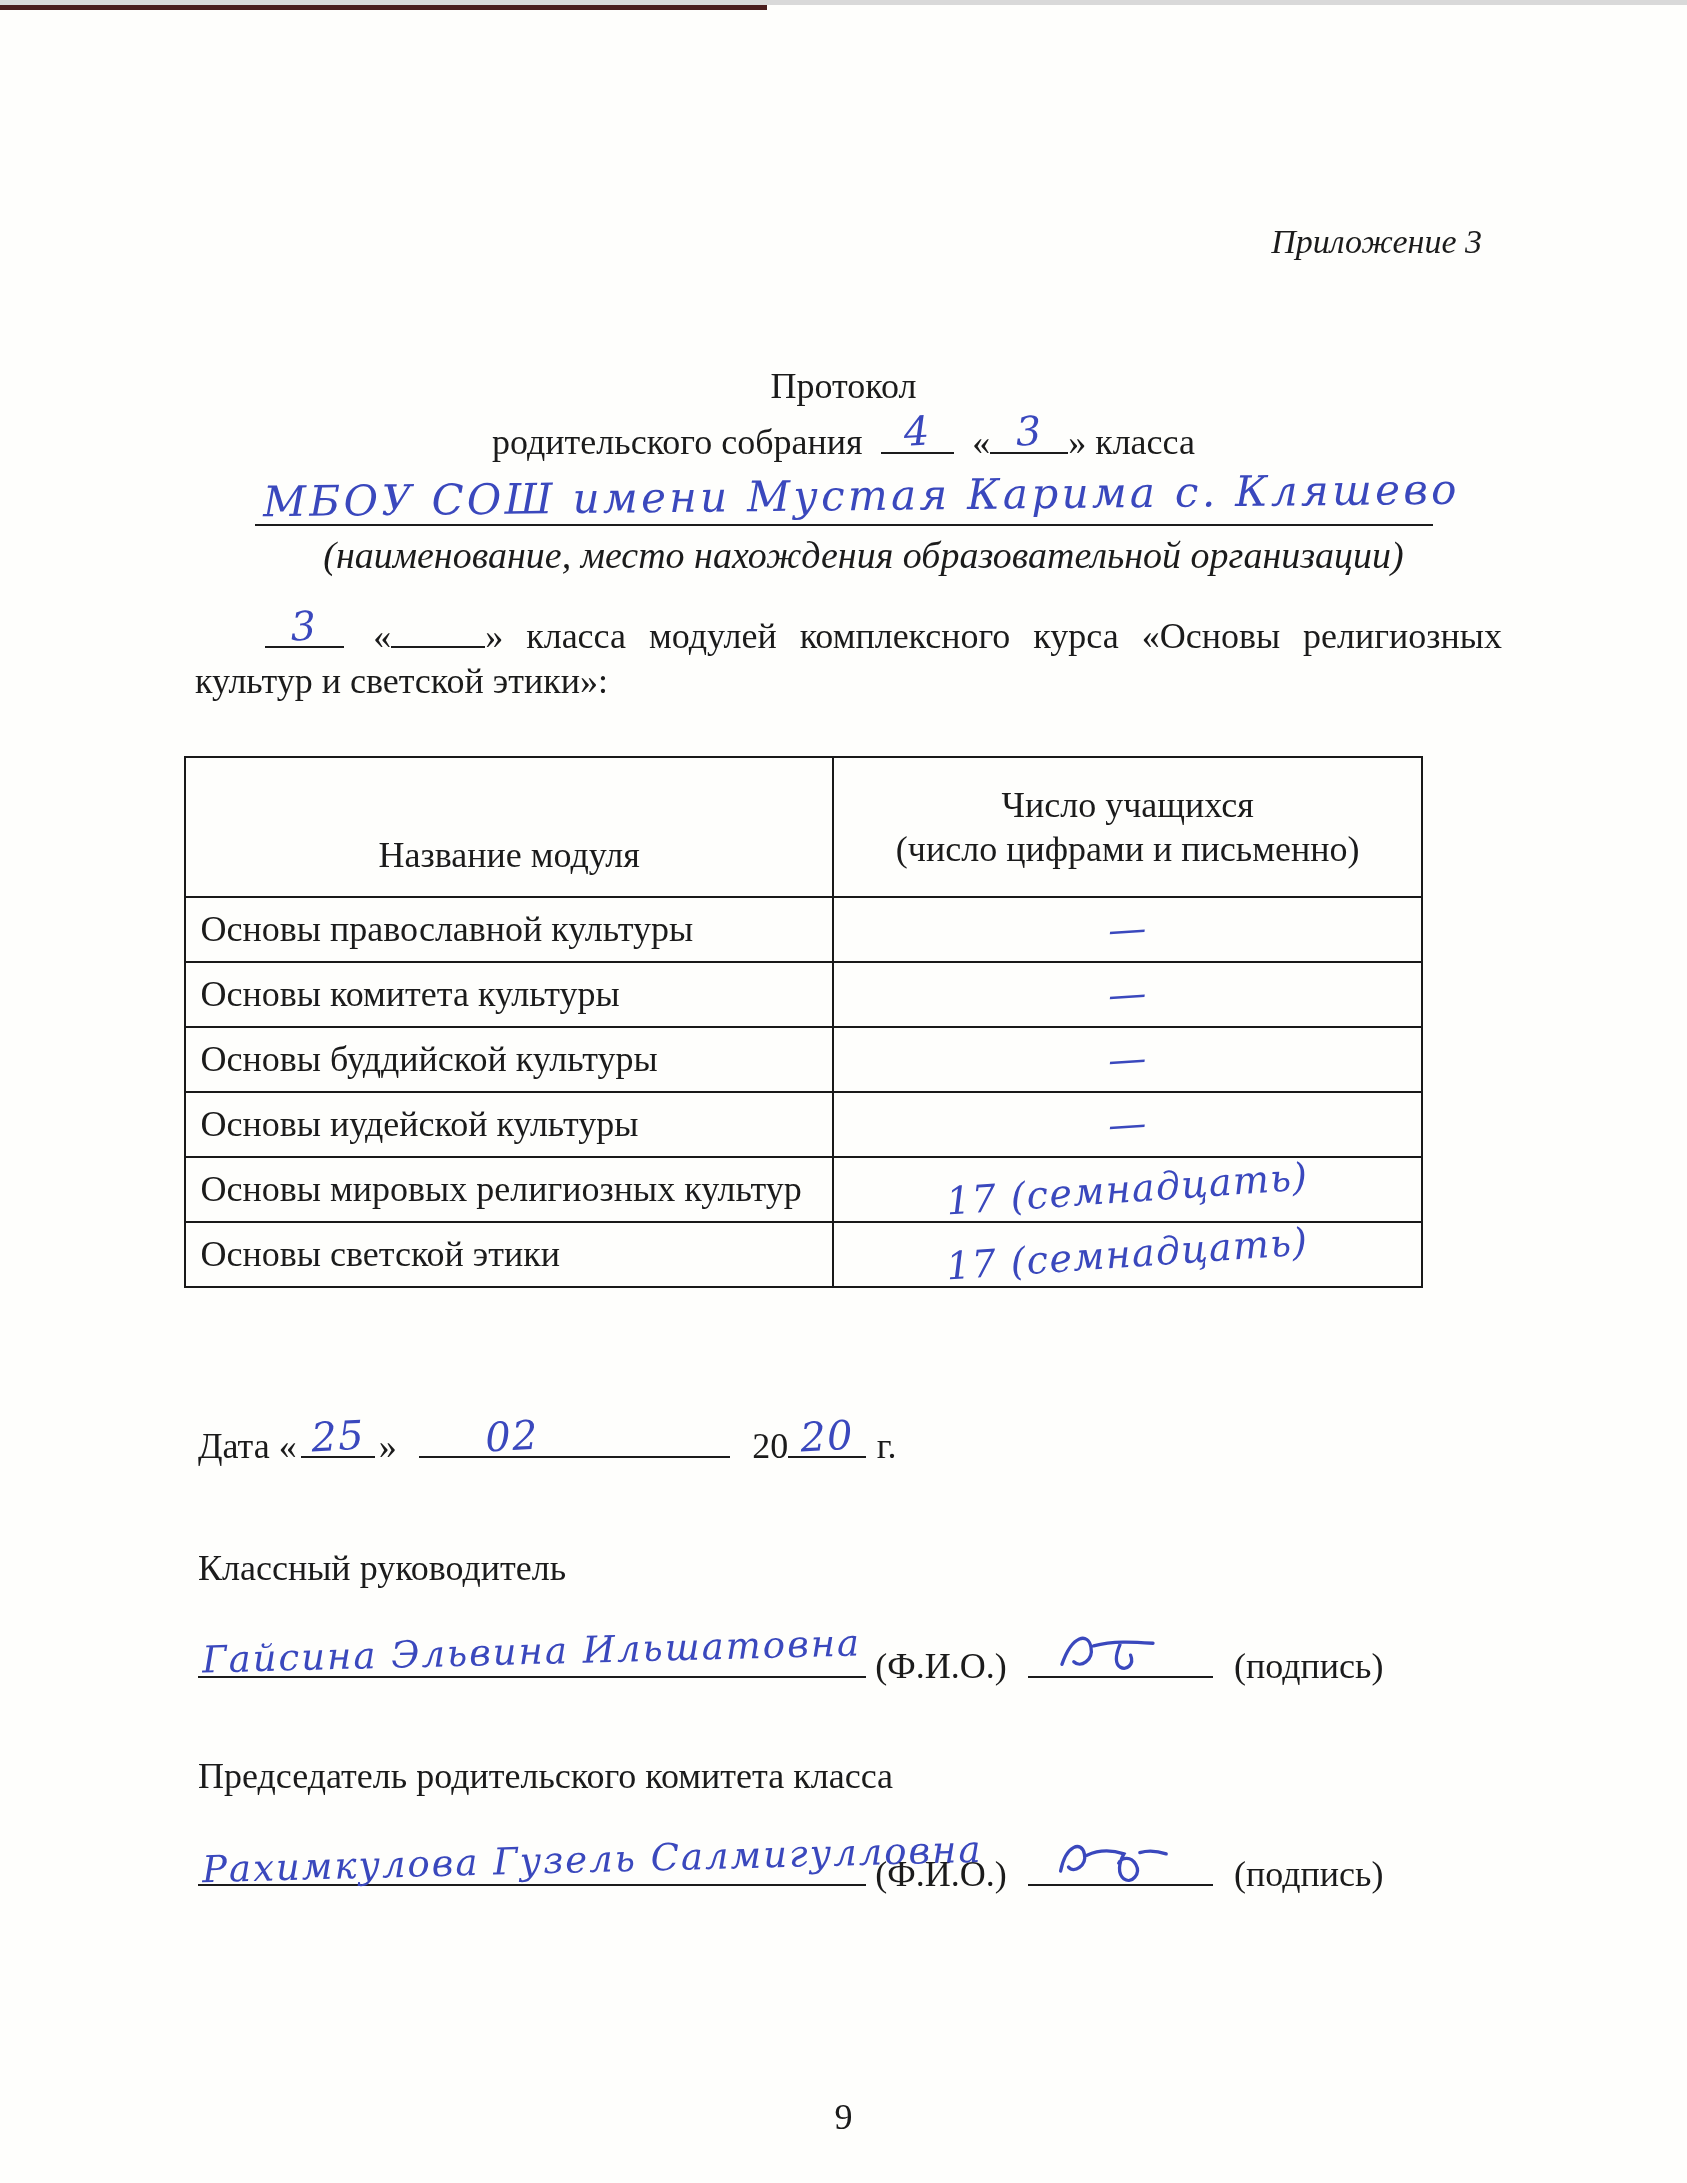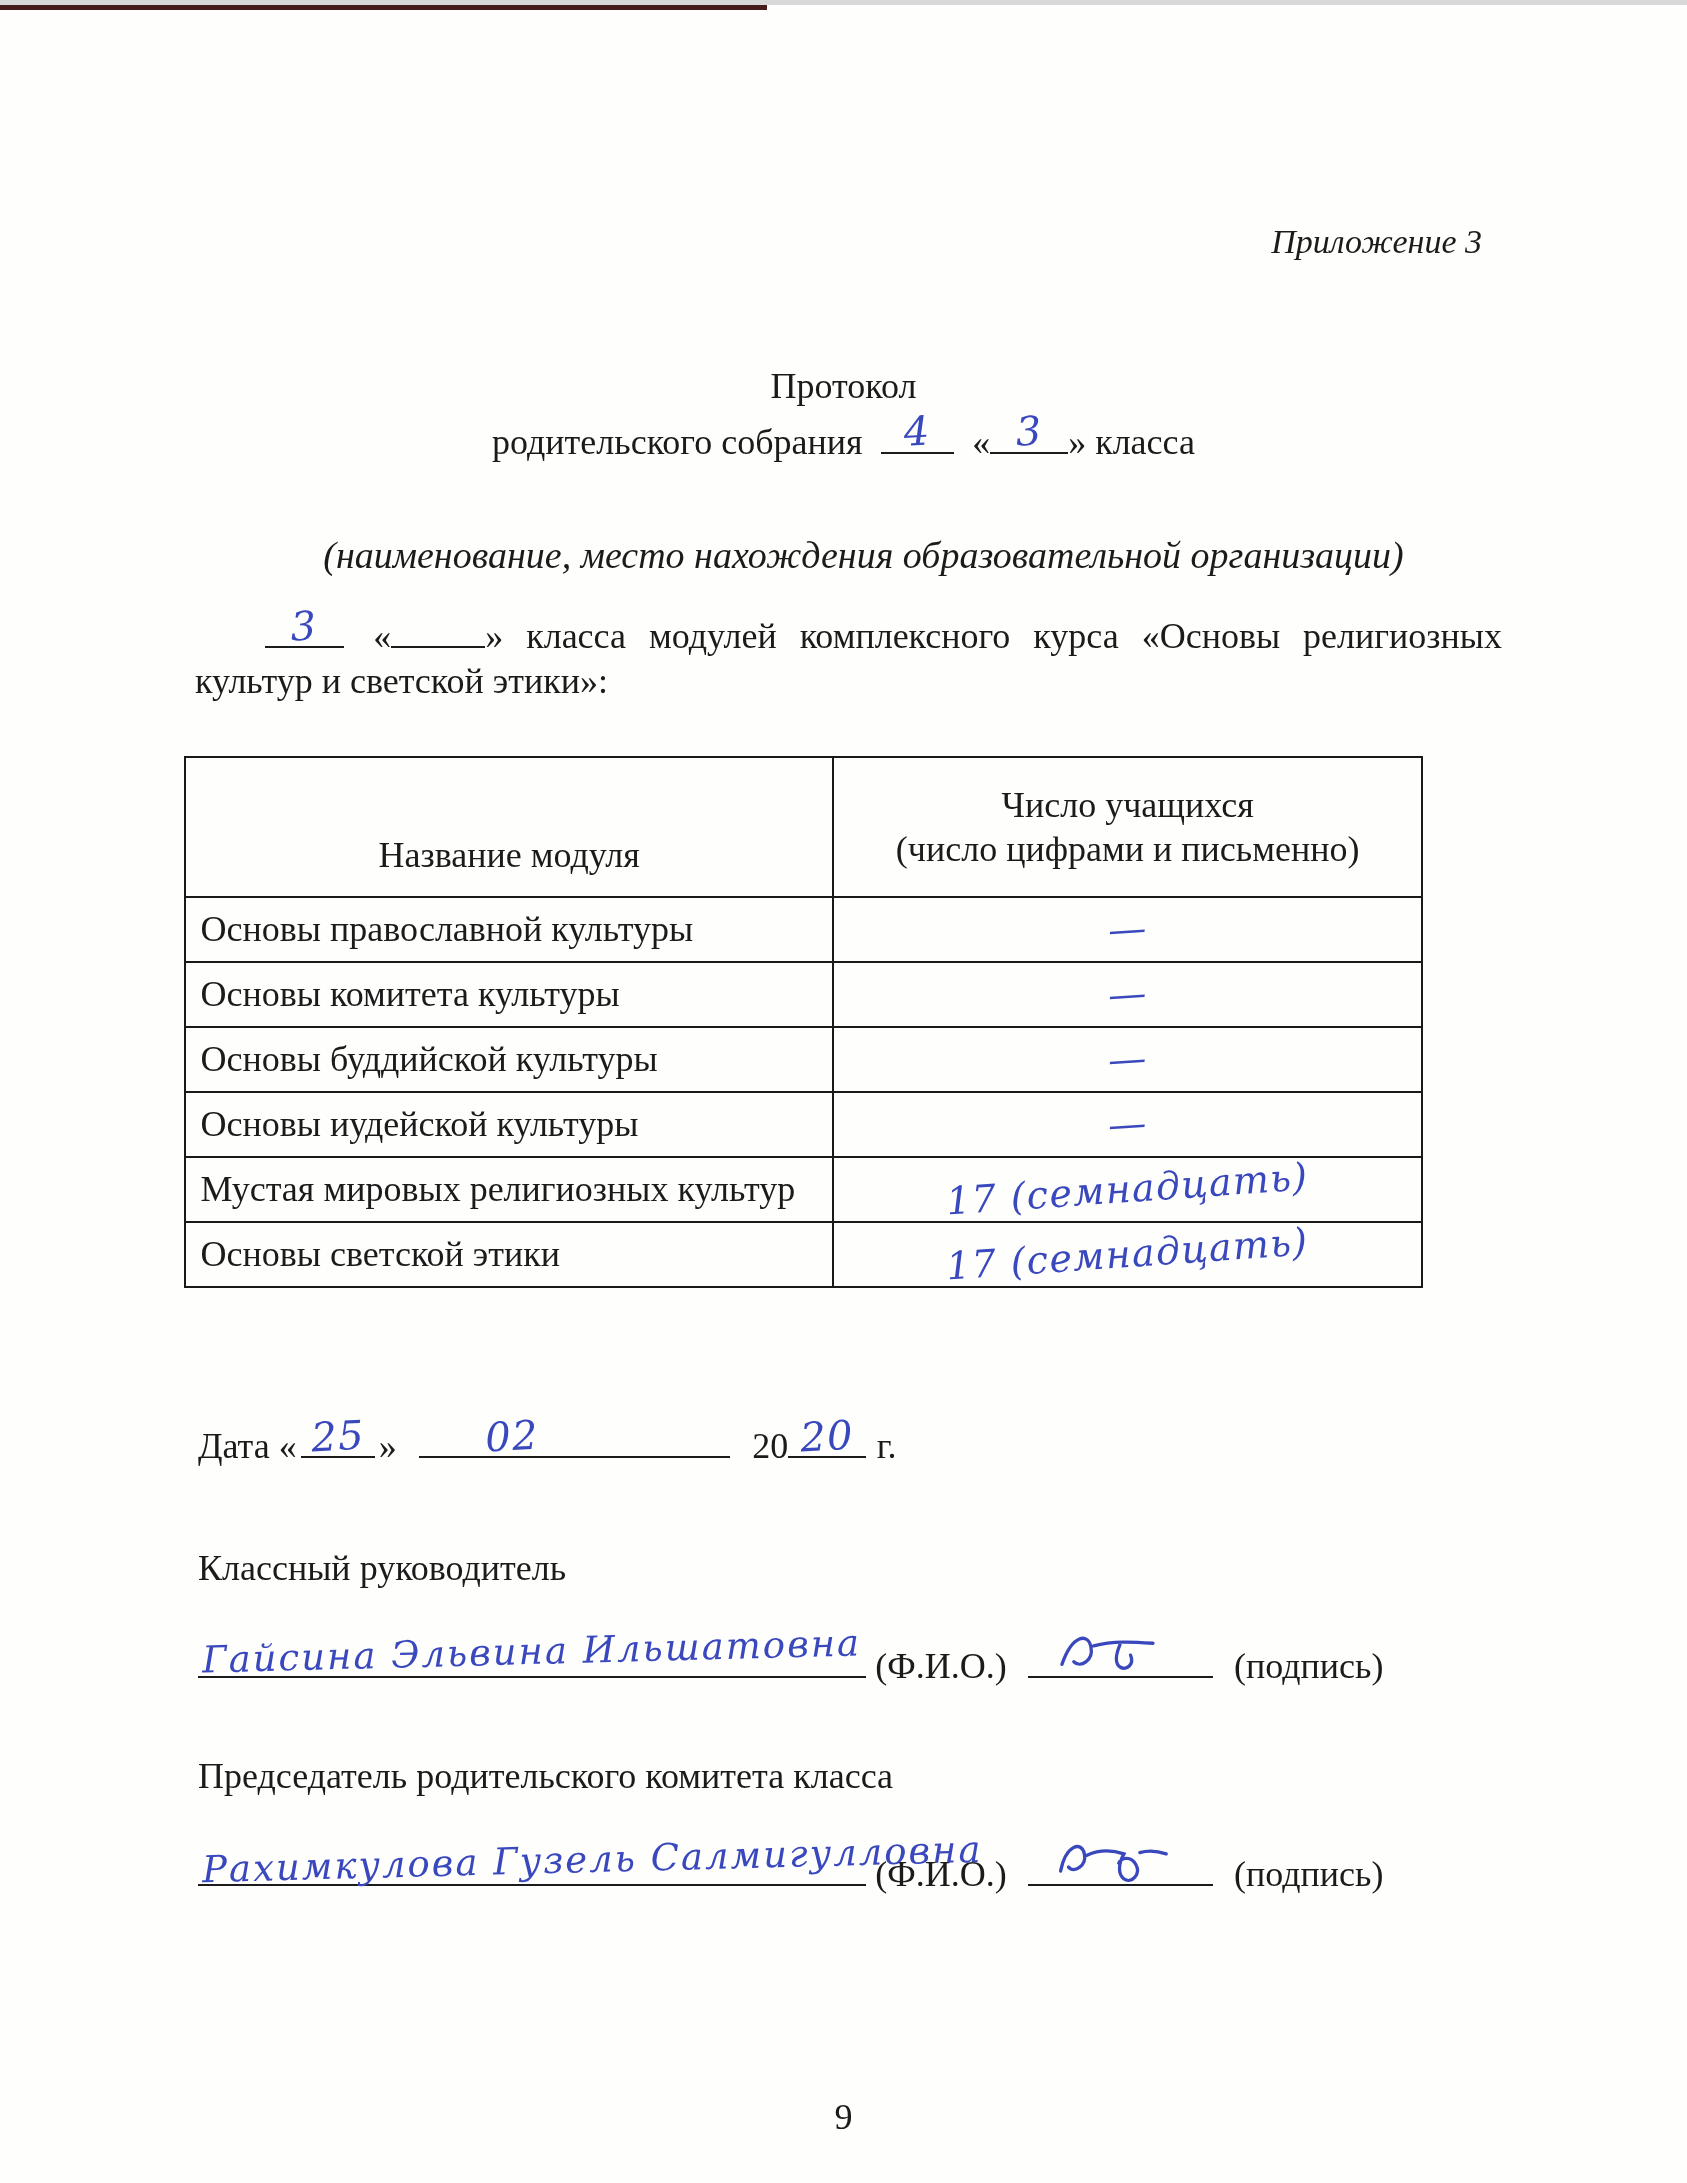--- a/index.html
+++ b/index.html
@@ -126,20 +126,23 @@
 
   <div class="title-block">
     <div>Протокол</div>
     <div>
       <span>родительского собрания</span>
       <span class="blank blank-meeting"><span class="hw">4</span></span>
       <span>«</span><span class="blank blank-class"><span class="hw">3</span></span><span>» класса</span>
     </div>
   </div>
 
+  <div class="school-line">
+    <span class="hw">МБОУ СОШ имени Мустая Карима с. Кляшево</span>
+  </div>
   <div class="school-caption">(наименование, место нахождения образовательной организации)</div>
 
   <div class="paragraph">
     <span class="blank blank-class2"><span class="hw">3</span></span>
     <span>«</span><span class="blank blank-empty"></span><span>» класса модулей комплексного курса «Основы религиозных культур и светской этики»:</span>
   </div>
 
   <table class="modules">
     <tbody>
       <tr class="head">
@@ -159,21 +162,21 @@
       </tr>
       <tr class="data">
         <td class="c1">Основы буддийской культуры</td>
         <td class="c2"><span class="hw count-hw">—</span></td>
       </tr>
       <tr class="data">
         <td class="c1">Основы иудейской культуры</td>
         <td class="c2"><span class="hw count-hw">—</span></td>
       </tr>
       <tr class="data">
-        <td class="c1">Мустая мировых религиозных культур</td>
+        <td class="c1">Основы мировых религиозных культур</td>
         <td class="c2"><span class="hw count-hw">17 (семнадцать)</span></td>
       </tr>
       <tr class="data">
         <td class="c1">Основы светской этики</td>
         <td class="c2"><span class="hw count-hw">17 (семнадцать)</span></td>
       </tr>
     </tbody>
   </table>
 
   <div class="date-line">

